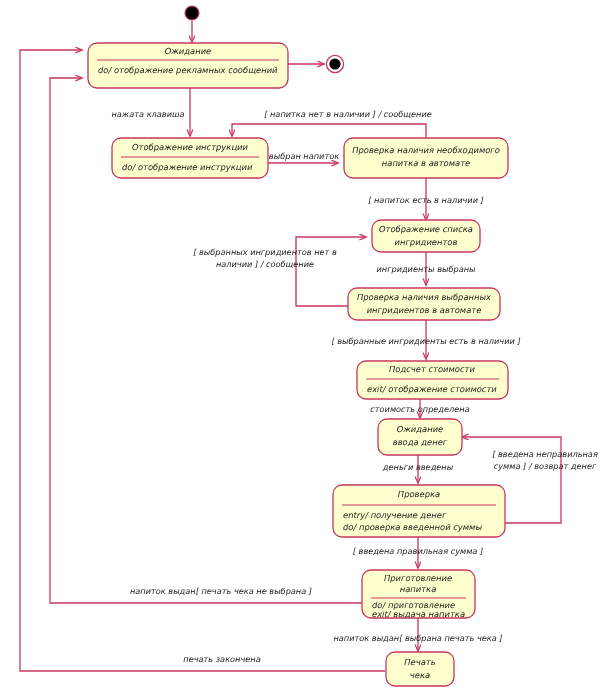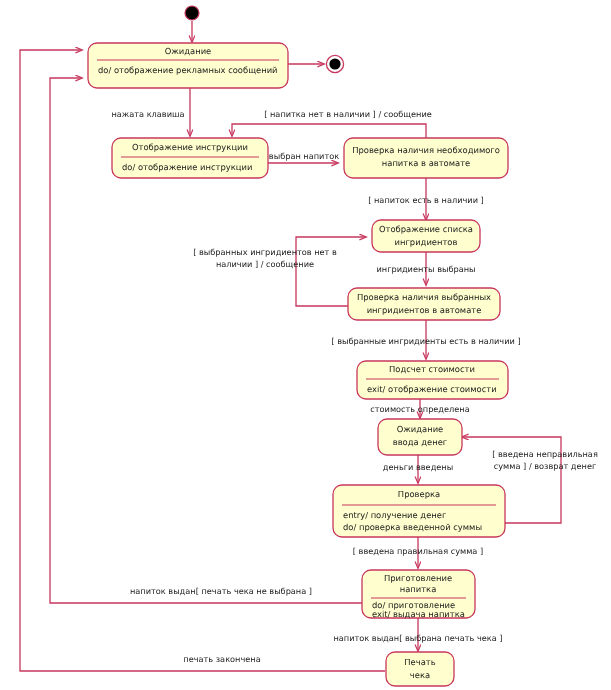--- a/index.html
+++ b/index.html
@@ -9,20 +9,21 @@
   }
   body {
     font-family: "DejaVu Sans", sans-serif;
   }
   #diagram-root {
     position: relative;
     width: 611px;
     height: 690px;
     background: #ffffff;
     overflow: hidden;
+    font-style: italic;
   }
   svg#uml-canvas {
     display: block;
     width: 611px;
     height: 690px;
   }
   .state-box {
     fill: #FEFECE;
     stroke: #C8375D;
     stroke-width: 1.3;

